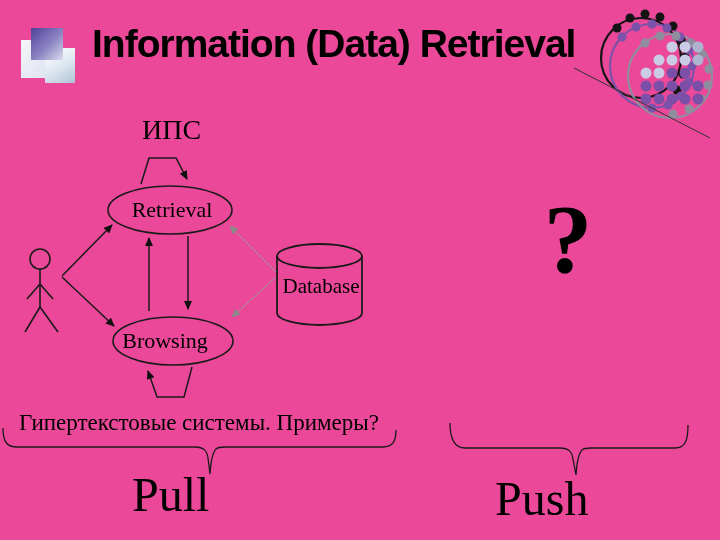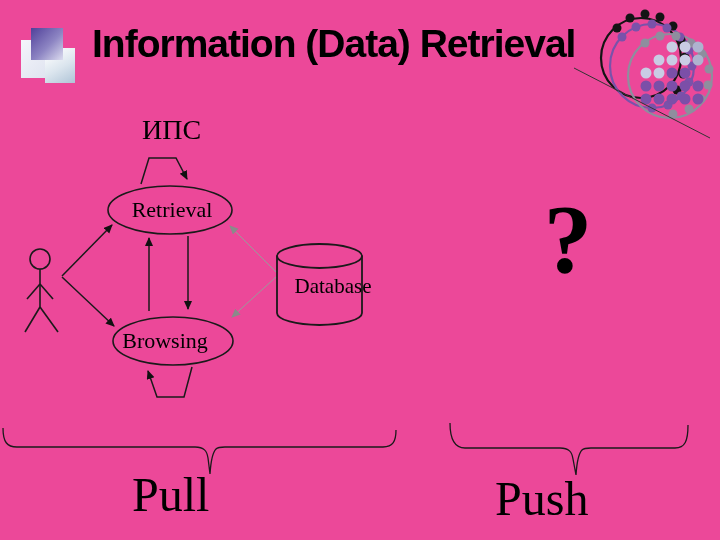--- a/index.html
+++ b/index.html
@@ -20,21 +20,21 @@
          font-size:39px;line-height:46px;letter-spacing:-1px;white-space:nowrap;}
 
   .ips{position:absolute;left:142px;top:114px;font-size:28px;}
 
   .diagram-svg{position:absolute;left:0;top:0;width:720px;height:540px;}
   .deco-svg{position:absolute;left:588px;top:0;width:132px;height:150px;}
 
   .node-label{position:absolute;text-align:center;font-size:22px;}
   .lbl-retrieval{left:108px;top:197px;width:128px;}
   .lbl-browsing{left:113px;top:328px;width:104px;}
-  .lbl-database{left:278px;top:274px;width:86px;font-size:21px;padding-left:12px;}
+  .lbl-database{left:278px;top:274px;width:86px;font-size:21px;}
 
   .question{position:absolute;left:540px;top:182px;width:56px;text-align:center;
             font-size:97px;line-height:1.2;font-weight:bold;}
 
   .hyper-note{position:absolute;left:2px;top:409px;width:394px;text-align:center;
               font-size:23px;line-height:1.2;white-space:nowrap;}
 
   .big-word{position:absolute;text-align:left;font-size:48px;line-height:1.2;}
   .pull{left:132px;top:466px;width:160px;}
   .push{left:495px;top:470px;width:160px;}
@@ -174,17 +174,18 @@
     <path d="M 450,423 C 450,440 455,448 465,448 L 560,448 C 569,448 572,452 573,459 L 576,475
              C 577,460 579,453 582,450 C 584,448 587,448 591,448 L 675,448 C 685,448 688,441 688,425" fill="none" stroke="#1a1a1a" stroke-width="1.3"></path>
   </svg>
 
   <div class="node-label lbl-retrieval">Retrieval</div>
   <div class="node-label lbl-browsing">Browsing</div>
   <div class="node-label lbl-database">Database</div>
 
   <div class="question">?</div>
 
+  <div class="hyper-note">Гипертекстовые системы. Примеры?</div>
 
   <div class="big-word pull">Pull</div>
   <div class="big-word push">Push</div>
 
 </div>
 
 </body></html>

